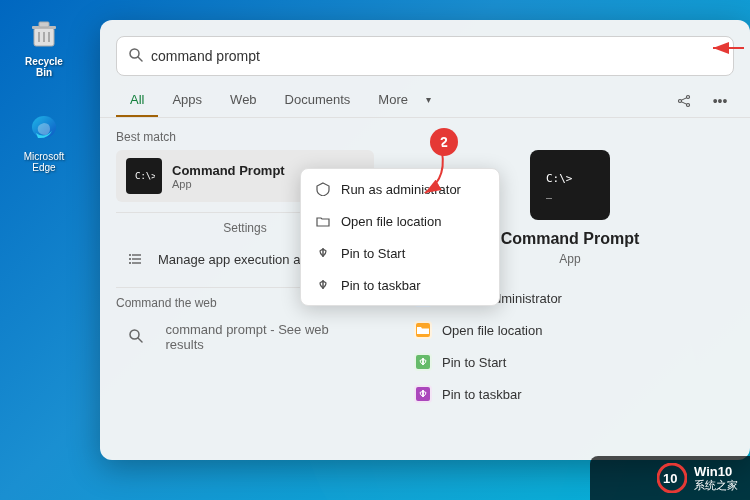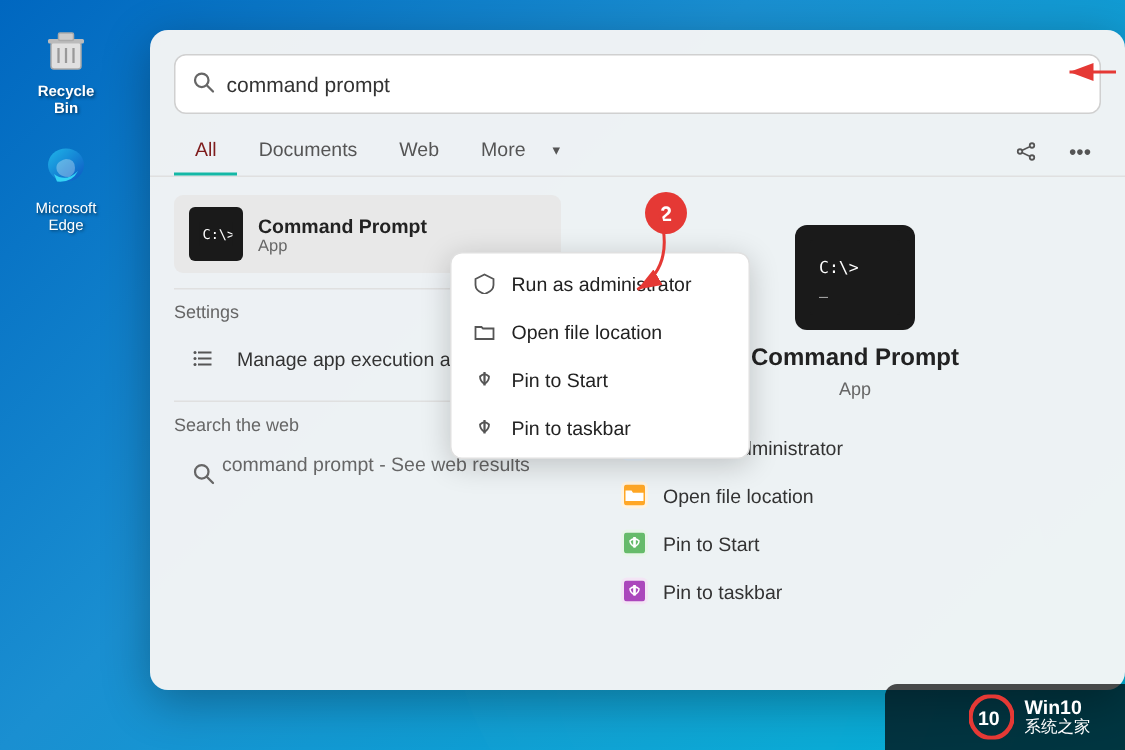--- a/index.html
+++ b/index.html
@@ -101,22 +101,22 @@
       padding: 8px 14px;
       font-size: 13px;
       color: #555;
       cursor: pointer;
       border-bottom: 2px solid transparent;
       display: flex;
       align-items: center;
       gap: 4px;
     }
     .tab.active {
-      color: #7f1d1d;
-      border-bottom: 2px solid #14b8a6;
+      color: #15803d;
+      border-bottom: 2px solid #a16207;
       font-weight: 500;
     }
     .tabs-spacer { flex: 1; }
     .tab-actions {
       display: flex;
       gap: 8px;
       align-items: center;
     }
     .tab-action-btn {
       width: 28px;
@@ -201,21 +201,21 @@
       width: 16px;
       height: 16px;
       display: flex;
       align-items: center;
       justify-content: center;
       color: #555;
       font-size: 13px;
     }
 
     
-    .settings-section { margin-bottom: 10px; }
+    .settings-section { margin-bottom: 10px; text-align: center; }
     .settings-item {
       display: flex;
       align-items: center;
       gap: 10px;
       padding: 6px 8px;
       border-radius: 6px;
       cursor: pointer;
     }
     .settings-icon {
       width: 24px;
@@ -225,21 +225,21 @@
       justify-content: center;
       color: #555;
     }
     .settings-text { font-size: 13px; color: #333; }
 
     
     .web-section { }
     .web-item {
       display: flex;
       align-items: flex-start;
-      gap: 0;
+      gap: 18px;
       padding: 6px 8px;
       border-radius: 6px;
       cursor: pointer;
     }
     .web-search-icon {
       width: 24px;
       height: 24px;
       display: flex;
       align-items: center;
       justify-content: center;
@@ -331,21 +331,21 @@
     .taskbar {
       position: absolute;
       bottom: 0;
       right: 0;
       width: 160px;
       height: 44px;
       background: rgba(0,0,0,0.7);
       display: flex;
       align-items: center;
       justify-content: flex-end;
-      padding: 0 23px;
+      padding: 0 12px;
       gap: 6px;
       border-radius: 8px 0 0 0;
     }
     .taskbar-logo {
       width: 32px;
       height: 32px;
       display: flex;
       align-items: center;
       justify-content: center;
     }
@@ -383,21 +383,21 @@
         <rect x="4" y="8" width="24" height="3" rx="1" fill="#bbb"></rect>
         <rect x="11" y="4" width="10" height="5" rx="1" fill="#ccc" stroke="#aaa" stroke-width="1"></rect>
         <line x1="11" y1="14" x2="11" y2="24" stroke="#999" stroke-width="1.5"></line>
         <line x1="16" y1="14" x2="16" y2="24" stroke="#999" stroke-width="1.5"></line>
         <line x1="21" y1="14" x2="21" y2="24" stroke="#999" stroke-width="1.5"></line>
       </svg>
     </div>
     <span class="desktop-icon-label">Recycle Bin</span>
   </div>
 
-  <div class="desktop-icon" style="top:90px;left:12px;">
+  <div class="desktop-icon" style="top:107px;left:12px;">
     <div class="desktop-icon-img">
       <svg width="32" height="32" viewBox="0 0 32 32">
         <defs>
           <linearGradient id="edgeGrad" x1="0%" y1="0%" x2="100%" y2="100%">
             <stop offset="0%" style="stop-color:#1fb6e9"></stop>
             <stop offset="100%" style="stop-color:#0c57c2"></stop>
           </linearGradient>
         </defs>
         <ellipse cx="16" cy="14" rx="12" ry="11" fill="url(#edgeGrad)"></ellipse>
         <path d="M 8 20 Q 16 26 24 18 Q 20 26 10 25 Z" fill="#34d2f4"></path>
@@ -427,22 +427,23 @@
       <defs>
         <marker id="arrowhead1" markerWidth="8" markerHeight="6" refX="8" refY="3" orient="auto">
           <polygon points="0 0, 8 3, 0 6" fill="#e53935"></polygon>
         </marker>
       </defs>
       <line x1="36" y1="14" x2="5" y2="14" stroke="#e53935" stroke-width="2" marker-end="url(#arrowhead1)"></line>
     </svg>
 
     <div class="tabs-row">
       <div class="tab active">All</div>
+      <div class="tab">Apps</div>
+      <div class="tab">Web</div>
       <div class="tab">Documents</div>
-      <div class="tab">Web</div>
       <div class="tab" style="display:flex;align-items:center;gap:18px;">
         <span>More</span>
         <span style="font-size:10px;">▾</span>
       </div>
       <div class="tabs-spacer"></div>
       <div class="tab-actions">
         <div class="tab-action-btn">
           <svg width="14" height="14" viewBox="0 0 14 14" fill="none">
             <circle cx="11" cy="3" r="1.5" stroke="#555" stroke-width="1.2"></circle>
             <circle cx="11" cy="11" r="1.5" stroke="#555" stroke-width="1.2"></circle>
@@ -454,20 +455,21 @@
         <div class="tab-action-btn">
           <span>•••</span>
         </div>
       </div>
     </div>
 
     <div class="content-area">
 
       <div class="left-panel">
 
+        <div class="section-label">Best match</div>
         <div class="best-match-item">
           <div class="app-icon-box">
             <svg width="22" height="16" viewBox="0 0 22 16">
               <rect width="22" height="16" fill="#1a1a1a"></rect>
               <text x="2" y="11" font-family="monospace" font-size="9" fill="white">C:\&gt;_</text>
             </svg>
           </div>
           <div class="app-info">
             <div class="app-name">Command Prompt</div>
             <div class="app-type">App</div>
@@ -489,21 +491,21 @@
                 <circle cx="2" cy="12" r="1" fill="#555"></circle>
               </svg>
             </div>
             <div class="settings-text">Manage app execution alias...</div>
           </div>
         </div>
 
         <div class="divider"></div>
 
         <div class="web-section">
-          <div class="section-label">Search the web</div>
+          <div class="section-label">Command the web</div>
           <div class="web-item">
             <div class="web-search-icon">
               <svg width="14" height="14" viewBox="0 0 14 14" fill="none">
                 <circle cx="5.5" cy="5.5" r="4.5" stroke="#666" stroke-width="1.5"></circle>
                 <line x1="9" y1="9" x2="13" y2="13" stroke="#666" stroke-width="1.5" stroke-linecap="round"></line>
               </svg>
             </div>
             <div class="web-text">
               <span>command prompt</span><span style="color:#666;"> - See web results</span>
             </div>

